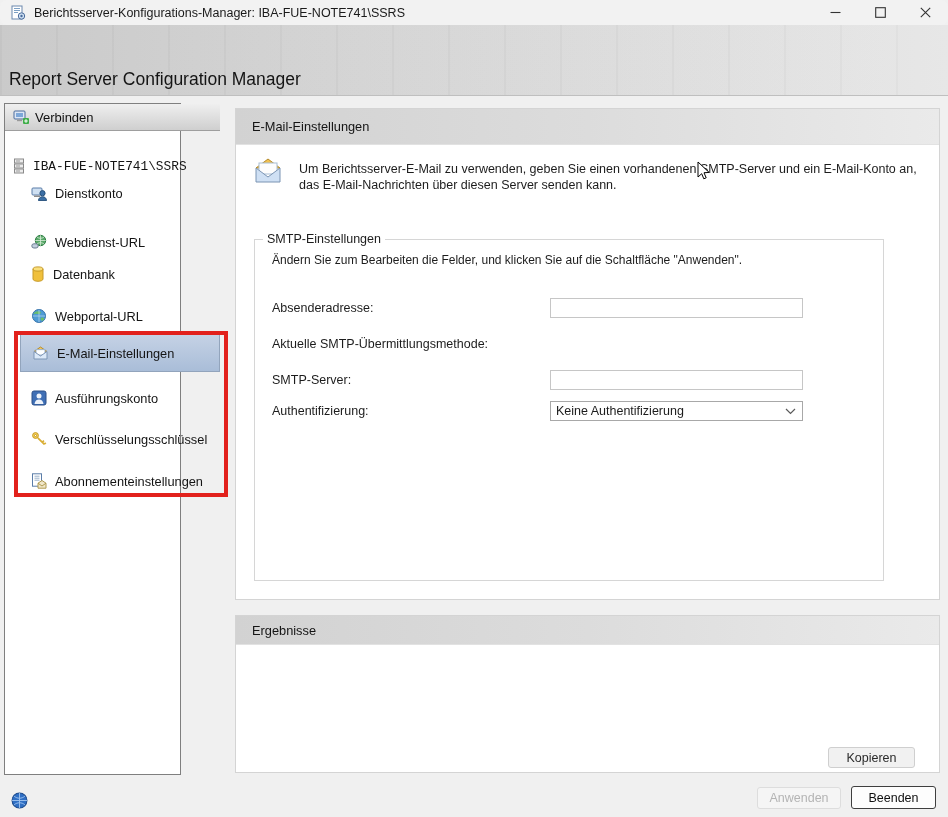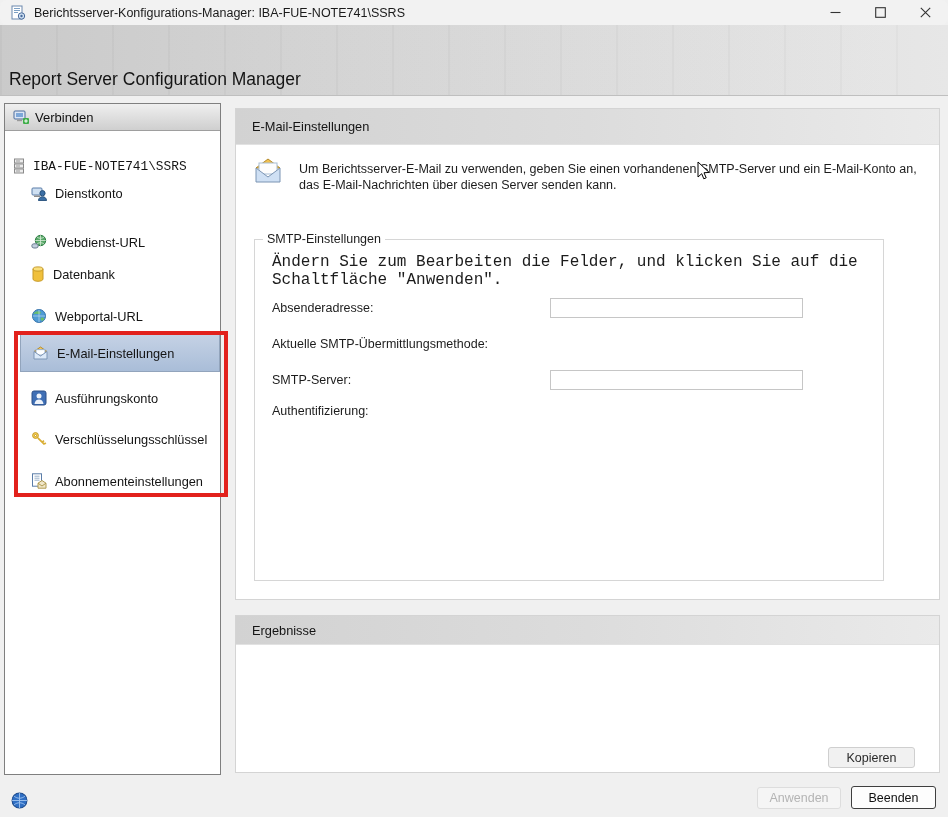--- a/index.html
+++ b/index.html
@@ -20,21 +20,21 @@
 
   
   .banner { position:absolute; left:0; top:25px; width:948px; height:71px;
     background:
       repeating-linear-gradient(90deg, rgba(0,0,0,0.025) 0 2px, rgba(255,255,255,0.02) 2px 56px),
       linear-gradient(90deg,#c9c9c9 0%,#d6d6d6 45%,#e7e7e7 100%);
     border-bottom:1px solid #bfbfbf; }
   .banner .b-title { position:absolute; left:9px; top:44px; font-size:17.5px; color:#141414; }
 
   
-  .sidebar { position:absolute; left:4px; top:103px; width:217px; height:672px;
+  .sidebar { position:absolute; left:4px; top:103px; width:177px; height:672px;
     background:#ffffff; border:1px solid #7f7f7f; }
   .side-header { position:absolute; left:0; top:0; width:215px; height:27px;
     background:linear-gradient(180deg,#efefef,#cfcfcf);
     border-bottom:1px solid #9e9e9e; display:flex; align-items:center; gap:6px; padding-left:8px;
     font-size:13px; color:#111; }
   .side-item { position:absolute; display:flex; align-items:center; gap:8px; height:20px;
     font-size:12.8px; color:#141414; white-space:nowrap; }
   .srv-row   { left:8px;  top:52px;font-family:Liberation Mono, monospace; }
   .si-0 { left:26px; top:79px; }
   .si-1 { left:26px; top:128px; }
@@ -62,21 +62,21 @@
   .results-panel .panel-header { height:29px; line-height:29px; }
 
   .big-mail { position:absolute; left:17px; top:48px; width:30px; height:27px; }
   .descr { position:absolute; left:63px; top:52px; width:622px; line-height:16px;
     font-size:12.5px; color:#1c1c1c; }
 
   .groupbox { position:absolute; left:18px; top:130px; width:630px; height:342px;
     border:1px solid #d6d6d6; }
   .legend { position:absolute; left:8px; top:-8px; background:#fff; padding:0 4px;
     font-size:12.5px; color:#1c1c1c; }
-  .instruction { position:absolute; left:17px; top:13px; font-size:16px; color:#1c1c1c;font-family:Liberation Mono, monospace; }
+  .instruction { position:absolute; left:17px; top:13px; font-size:12px; color:#1c1c1c; }
 
   .f-label { position:absolute; left:17px; font-size:12.5px; color:#1c1c1c; }
   .f-field { position:absolute; left:295px; width:253px; height:20px; }
   .lab-1 { top:61px; } .lab-2 { top:97px; } .lab-3 { top:133px; } .lab-4 { top:164px; }
   .fld-1 { top:58px; } .fld-2 { top:94px; } .fld-3 { top:130px; } .fld-4 { top:161px; }
 
   input.textbox { width:253px; height:20px; border:1px solid #c6c6c6; background:#fff;
     font-family:inherit; font-size:12.5px; padding:0 4px; outline:none; }
   .readonly-field { width:253px; height:20px; border:1px solid #bdbdbd; background:#e9e9e9;
     font-size:12.5px; line-height:18px; padding:0 5px; color:#1c1c1c; }
@@ -260,20 +260,28 @@
       </div>
 
       <div class="f-label lab-2">Aktuelle SMTP-Übermittlungsmethode:</div>
 
       <div class="f-label lab-3">SMTP-Server:</div>
       <div class="f-field fld-3">
         <input class="textbox" type="text" value="" style="">
       </div>
 
       <div class="f-label lab-4">Authentifizierung:</div>
+      <div class="f-field fld-4">
+        <div class="select">
+          <span>Keine Authentifizierung</span>
+          <svg viewBox="0 0 11 7">
+            <path d="M1 1l4.5 4.5L10 1" fill="none" stroke="#5a5a5a" stroke-width="1.2"></path>
+          </svg>
+        </div>
+      </div>
     </div>
   </div>
 
   <div class="panel results-panel">
     <div class="panel-header">Ergebnisse</div>
     <button class="btn copy-btn">Kopieren</button>
   </div>
 
   <svg class="help-ico" viewBox="0 0 16 16">
     <circle cx="8" cy="8" r="7" fill="#2f6fc4" stroke="#1d4c8f"></circle>

